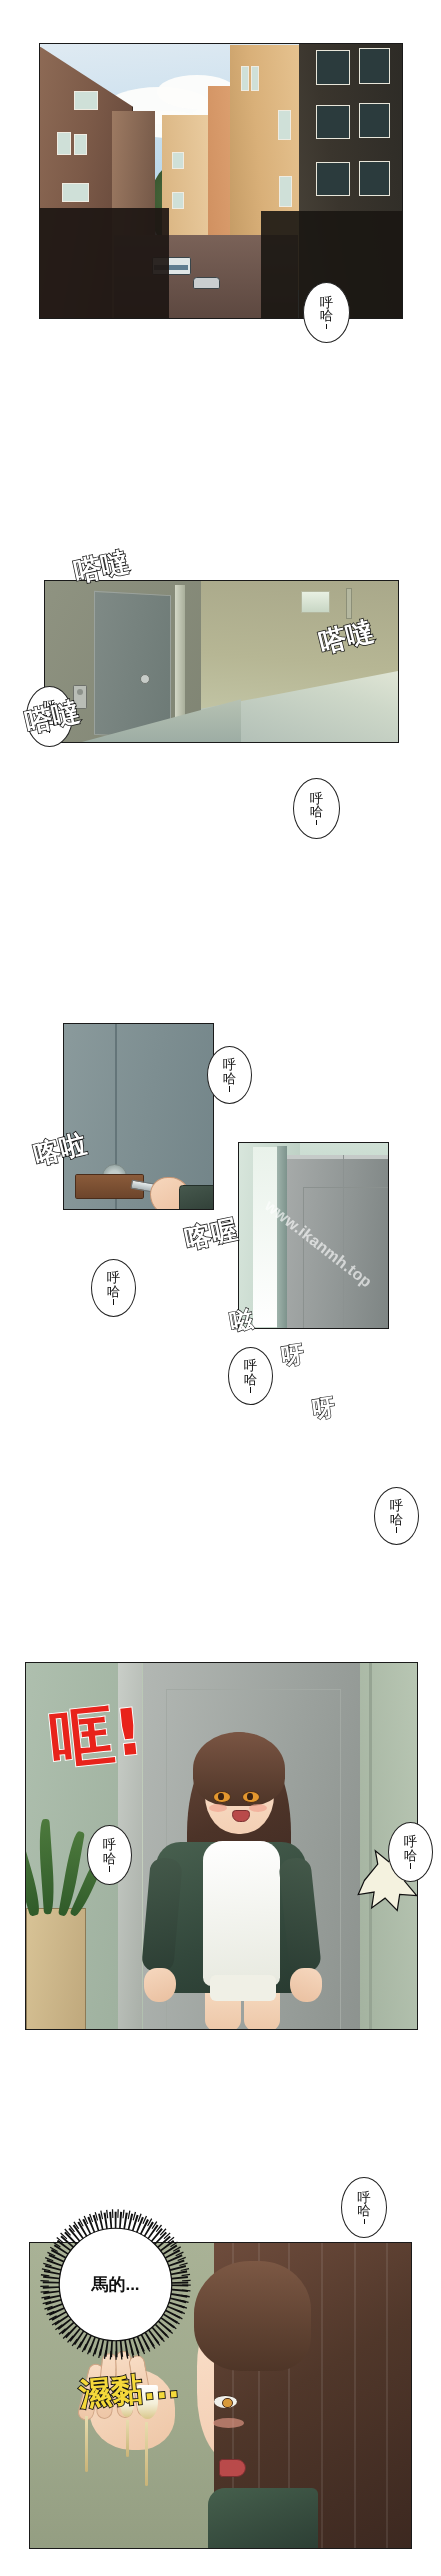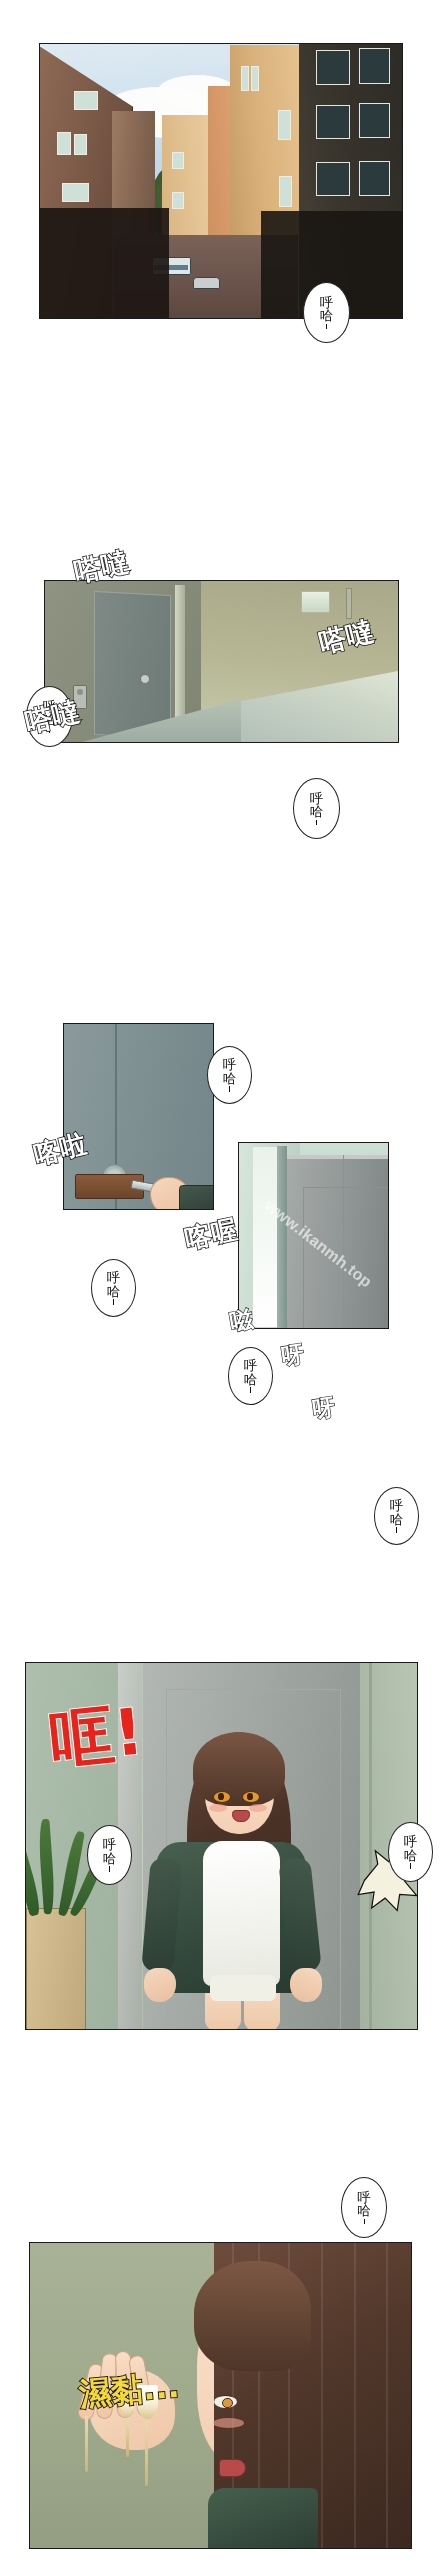--- a/index.html
+++ b/index.html
@@ -429,20 +429,30 @@
     <div class="f-finger" style="left:69px;top:110px;width:13.5px;height:64px;transform:rotate(6deg);"></div>
     <div class="f-finger" style="left:86px;top:108px;width:13.5px;height:65px;transform:rotate(-2deg);"></div>
     <div class="f-finger" style="left:103px;top:112px;width:13.5px;height:60px;transform:rotate(-10deg);"></div>
     <div class="goo" style="left:90px;top:147px;width:13.5px;height:27px;"></div>
     <div class="goo" style="left:107px;top:142px;width:21px;height:34px;"></div>
     <div class="drip" style="left:55px;top:173px;height:56px;"></div>
     <div class="drip" style="left:96px;top:177px;height:37px;"></div>
     <div class="drip" style="left:115px;top:179px;height:64px;"></div>
   </div>
 
+  <div class="burst" style="left:36px;top:2205px;width:159px;height:159px;">
+    <svg viewBox="0 0 260 260" style="width:159px;height:159px;display:block;">
+      <g>
+        <circle cx="130" cy="130" r="104" fill="none" stroke="#111" stroke-width="30" stroke-dasharray="3 5"></circle>
+        <circle cx="130" cy="130" r="116" fill="none" stroke="#111" stroke-width="14" stroke-dasharray="2 7"></circle>
+        <circle cx="130" cy="130" r="92" fill="#ffffff" stroke="#111" stroke-width="2"></circle>
+      </g>
+    </svg>
+    <div class="btxt" style="font-size:17px;">馬的...</div>
+  </div>
 
   <div class="sfx-yellow" style="left:79px;top:2369px;font-size:32px;transform:rotate(-5deg);">濕黏...</div>
 
   <div class="bubble" style="left:341px;top:2177px;width:44px;height:59px;font-size:13.5px;">
     <span class="ln">呼</span>
     <span class="ln">哈</span>
     <span class="tail"></span>
   </div>
 
 </div>

